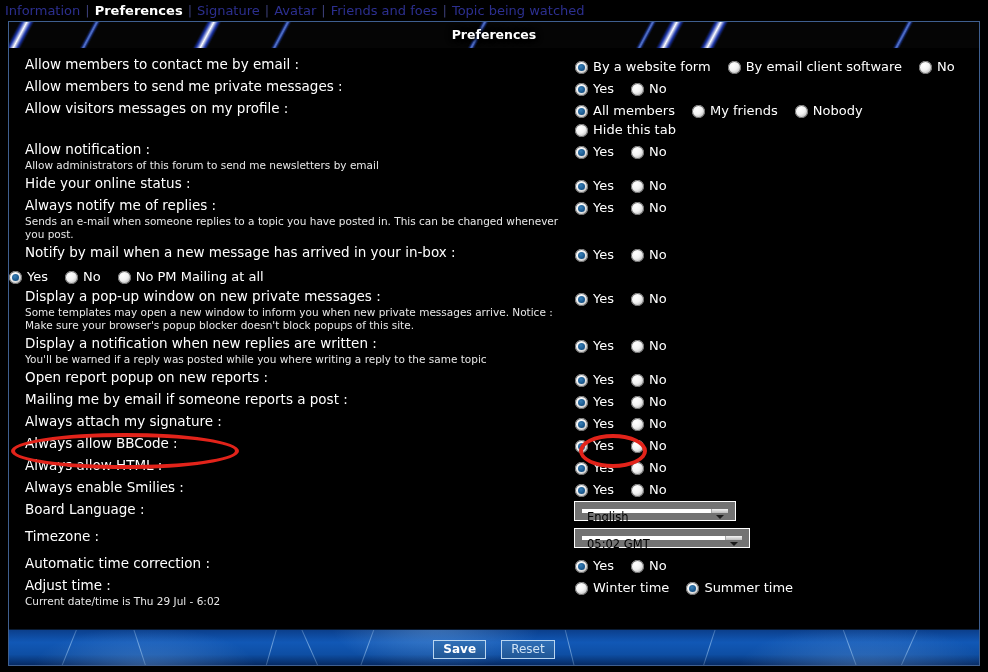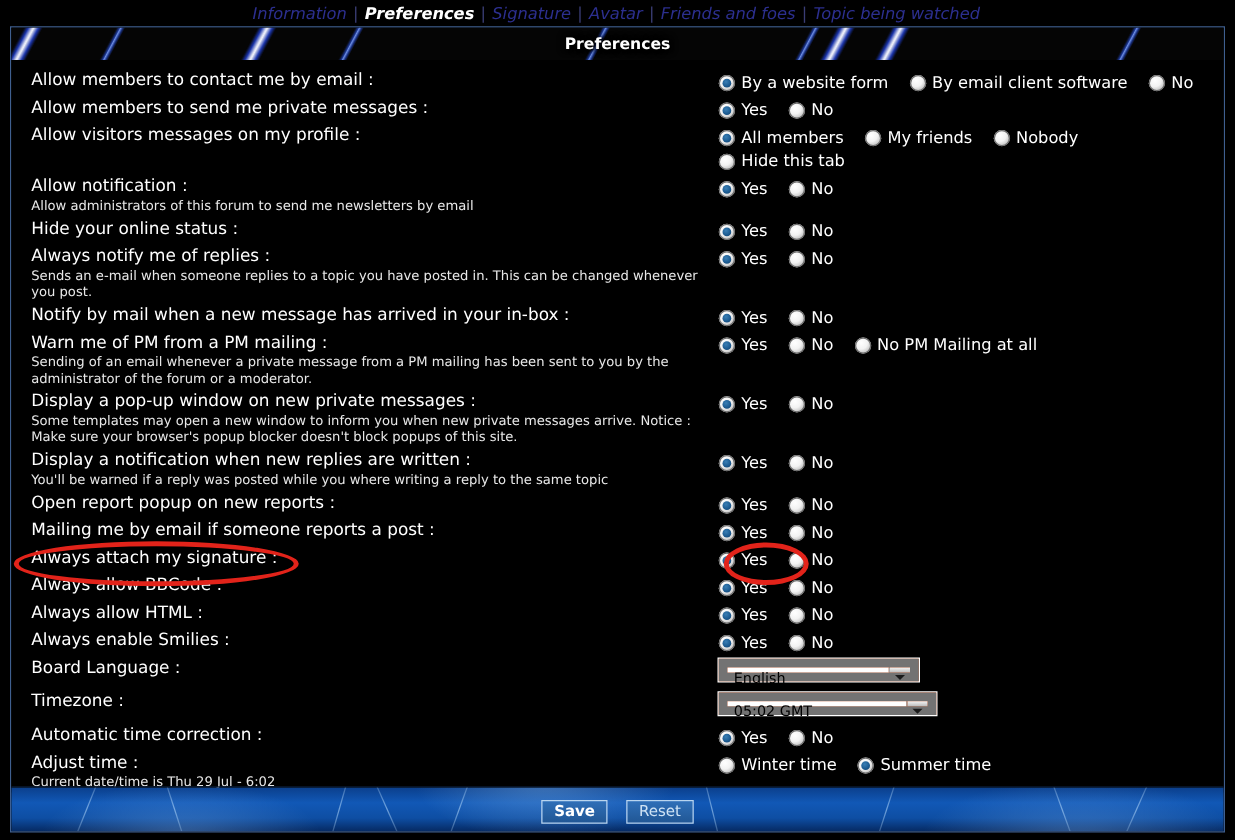--- a/index.html
+++ b/index.html
@@ -14,24 +14,23 @@
     font-family: "DejaVu Sans", "Liberation Sans", sans-serif;
     color: #ffffff;
   }
 
   
   #topbar {
     position: absolute;
     left: 0; top: 0;
     width: 988px; height: 21px;
     background: #000000;
-    text-align: center;
+    text-align: left;
     white-space: nowrap;
     overflow: hidden;
-    font-style: italic;
   }
   #topbar .inner {
     display: inline-block;
     padding-right: 2px;
     line-height: 21px;
     font-size: 13px;
   }
   #topbar a {
     color: #2c2f8f;
     text-decoration: none;
@@ -134,21 +133,21 @@
     font-size: 10.5px;
     color: #e8e8e8;
     line-height: 13px;
     margin-top: 0px;
     font-family: "DejaVu Sans", "Liberation Sans", sans-serif;
   }
 
   
   .opt {
     display: inline-flex;
-    align-items: center;
+    align-items: flex-end;
     margin-right: 17px;
     vertical-align: middle;
   }
   .radio {
     width: 13px; height: 13px;
     border-radius: 50%;
     background: radial-gradient(circle at 38% 33%, #ffffff 0%, #f2f2f2 42%, #b9b9b9 78%, #8e8e8e 100%);
     box-shadow: inset 0 0 0 1px #6d6d6d;
     margin-right: 5px;
     position: relative;
@@ -385,24 +384,20 @@
         </div>
         <div class="rcell"><span class="opt">
             <span class="radio on"></span>
             <span class="otxt">Yes</span>
           </span><span class="opt">
             <span class="radio"></span>
             <span class="otxt">No</span>
           </span></div>
       </div>
       <div class="row">
-        <div class="lcell">
-          <div class="lbl">Warn me of PM from a PM mailing :</div>
-          <div class="desc">Sending of an email whenever a private message from a PM mailing has been sent to you by the administrator of the forum or a moderator.</div>
-        </div>
         <div class="rcell"><span class="opt">
             <span class="radio on"></span>
             <span class="otxt">Yes</span>
           </span><span class="opt">
             <span class="radio"></span>
             <span class="otxt">No</span>
           </span><span class="opt">
             <span class="radio"></span>
             <span class="otxt">No PM Mailing at all</span>
           </span></div>

